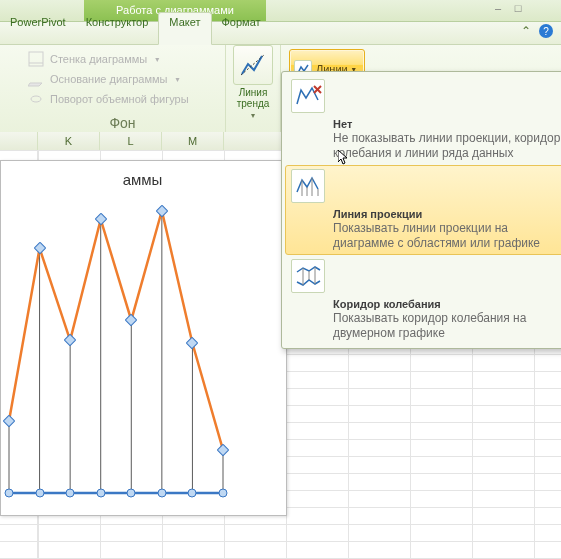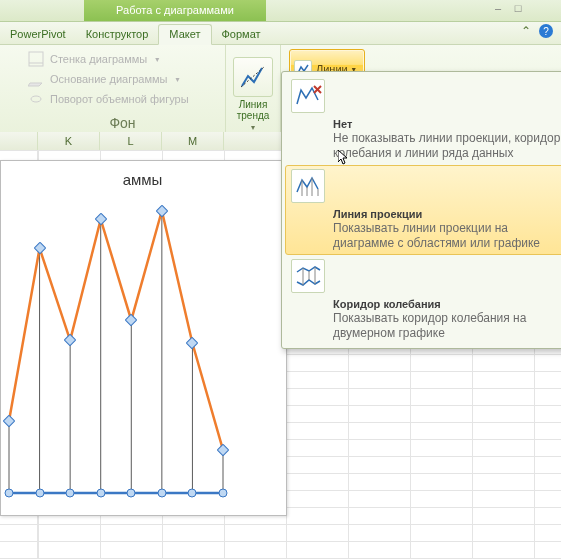--- a/index.html
+++ b/index.html
@@ -44,21 +44,21 @@
   .tabs {
     height: 22px;
     background: linear-gradient(#f4f8ee,#e7efd8);
     display: flex;
     align-items: flex-end;
     padding-left: 0;
     border-bottom: 1px solid #c9d7b5;
     position: relative;
   }
   .tab {
-    padding: 3px 10px 4px;
+    padding: 3px 10px 16px;
     color: #3b6e22;
     cursor: default;
   }
   .tab.active {
     background: #f4f8ee;
     border: 1px solid #c9d7b5;
     border-bottom: 1px solid #f4f8ee;
     border-radius: 3px 3px 0 0;
     margin-bottom: -1px;
     color: #3b6e22;
@@ -112,21 +112,21 @@
   }
   .gray-item .drop { margin-left: 2px; font-size:8px;}
   .ico-box {
     width: 16px; height: 16px;
     display:flex; align-items:center; justify-content:center;
   }
   .group-mid {
     width: 54px;
     border-right: 1px solid #d6e2c3;
     display:flex; flex-direction:column; align-items:center;
-    padding-top:12px;
+    padding-top:0;
     gap: 2px;
     color:#3b6e22;
     font-size:10px;
     text-align:center;
   }
   .btn-big {
     width: 38px; height: 38px;
     border: 1px solid #cadab3;
     border-radius: 3px;
     background: linear-gradient(#fdfdf8,#eef4e2);

